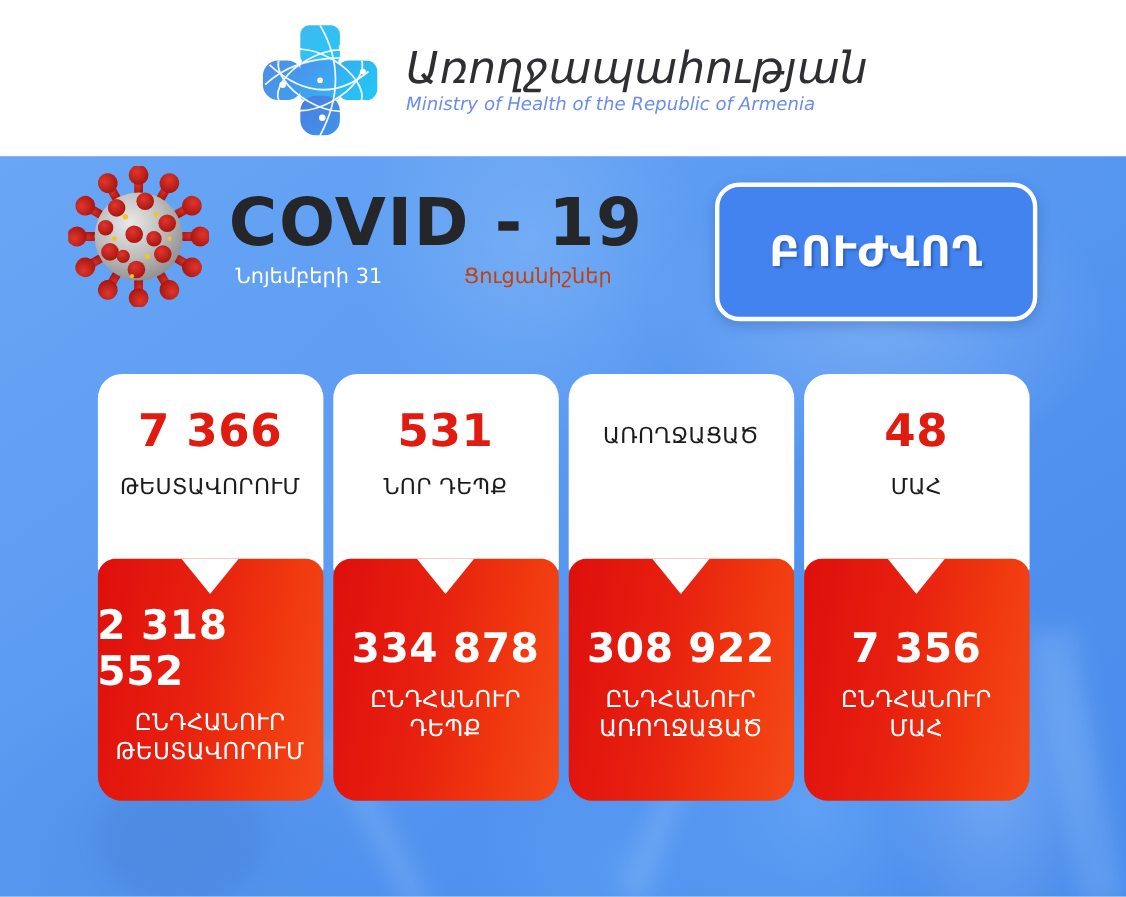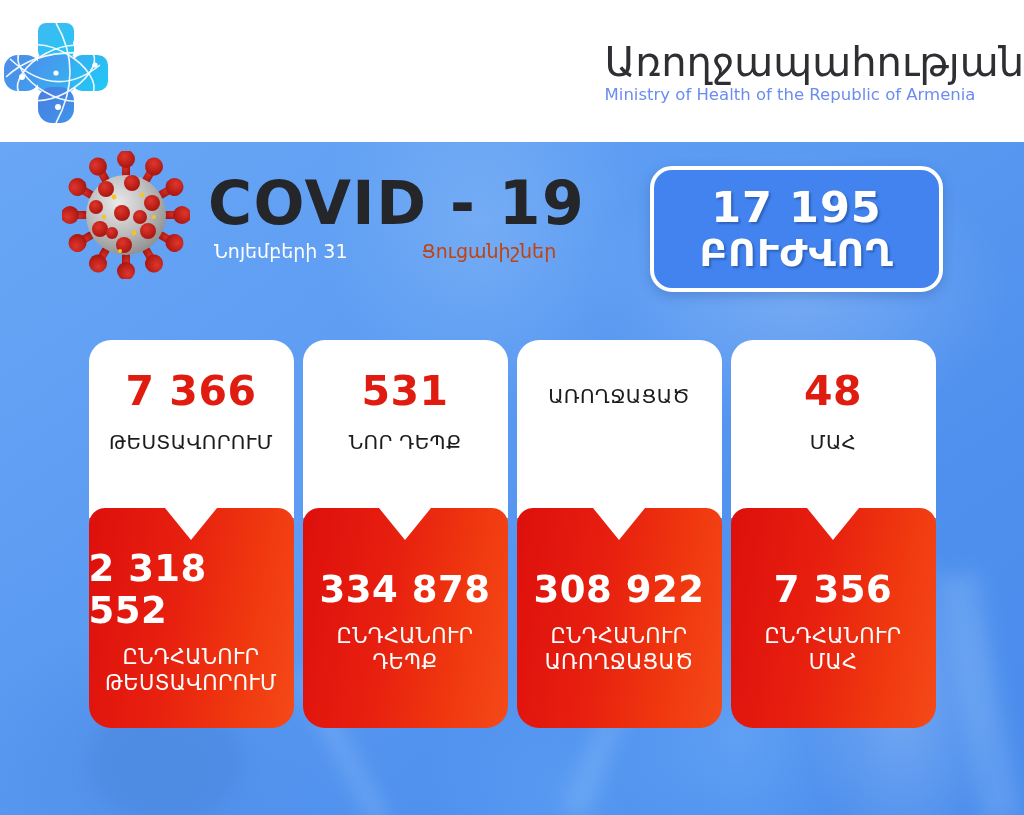--- a/index.html
+++ b/index.html
@@ -22,23 +22,24 @@
 
   
   .header {
     position: absolute;
     top: 0; left: 0;
     width: 1024px;
     height: 142px;
     background: #ffffff;
     display: flex;
     align-items: center;
-    justify-content: space-between;
+    justify-content: center;
     gap: 22px;
     z-index: 5;
+    font-style: italic;
   }
   .logo-mark {
     width: 112px;
     height: 112px;
     flex: 0 0 auto;
   }
   .header-text {
     display: flex;
     flex-direction: column;
     justify-content: center;
@@ -442,21 +443,20 @@
     <div class="title-block">
       <div class="covid-title">COVID - 19</div>
       <div class="title-sub">
         <span class="date-label">Նոյեմբերի 31</span>
         <span class="indicator-label">Ցուցանիշներ</span>
       </div>
     </div>
   </div>
 
   <div class="badge">
-    <div class="badge-number">17 195</div>
     <div class="badge-label">ԲՈՒԺՎՈՂ</div>
   </div>
 
   <div class="cards">
 
     <div class="card">
       <div class="card-top">
         <div class="card-top-number">7 366</div>
         <div class="card-top-label">ԹԵՍՏԱՎՈՐՈՒՄ</div>
       </div>

